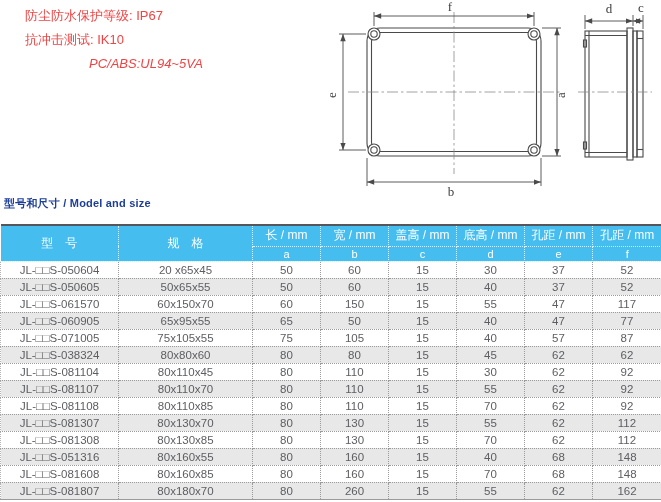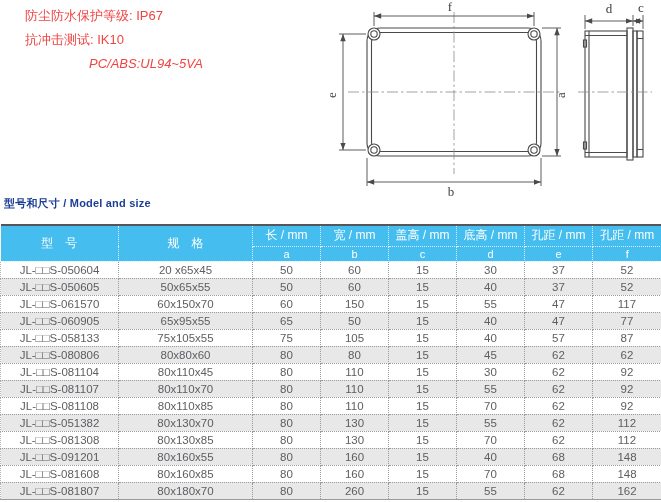--- a/index.html
+++ b/index.html
@@ -210,31 +210,31 @@
         <td>JL-□□S-060905</td>
         <td>65x95x55</td>
         <td>65</td>
         <td>50</td>
         <td>15</td>
         <td>40</td>
         <td>47</td>
         <td>77</td>
       </tr>
       <tr>
-        <td>JL-□□S-058133</td>
+        <td>JL-□□S-071005</td>
         <td>75x105x55</td>
         <td>75</td>
         <td>105</td>
         <td>15</td>
         <td>40</td>
         <td>57</td>
         <td>87</td>
       </tr>
       <tr>
-        <td>JL-□□S-080806</td>
+        <td>JL-□□S-038324</td>
         <td>80x80x60</td>
         <td>80</td>
         <td>80</td>
         <td>15</td>
         <td>45</td>
         <td>62</td>
         <td>62</td>
       </tr>
       <tr>
         <td>JL-□□S-081104</td>
@@ -260,41 +260,41 @@
         <td>JL-□□S-081108</td>
         <td>80x110x85</td>
         <td>80</td>
         <td>110</td>
         <td>15</td>
         <td>70</td>
         <td>62</td>
         <td>92</td>
       </tr>
       <tr>
-        <td>JL-□□S-051382</td>
+        <td>JL-□□S-081307</td>
         <td>80x130x70</td>
         <td>80</td>
         <td>130</td>
         <td>15</td>
         <td>55</td>
         <td>62</td>
         <td>112</td>
       </tr>
       <tr>
         <td>JL-□□S-081308</td>
         <td>80x130x85</td>
         <td>80</td>
         <td>130</td>
         <td>15</td>
         <td>70</td>
         <td>62</td>
         <td>112</td>
       </tr>
       <tr>
-        <td>JL-□□S-091201</td>
+        <td>JL-□□S-051316</td>
         <td>80x160x55</td>
         <td>80</td>
         <td>160</td>
         <td>15</td>
         <td>40</td>
         <td>68</td>
         <td>148</td>
       </tr>
       <tr>
         <td>JL-□□S-081608</td>

